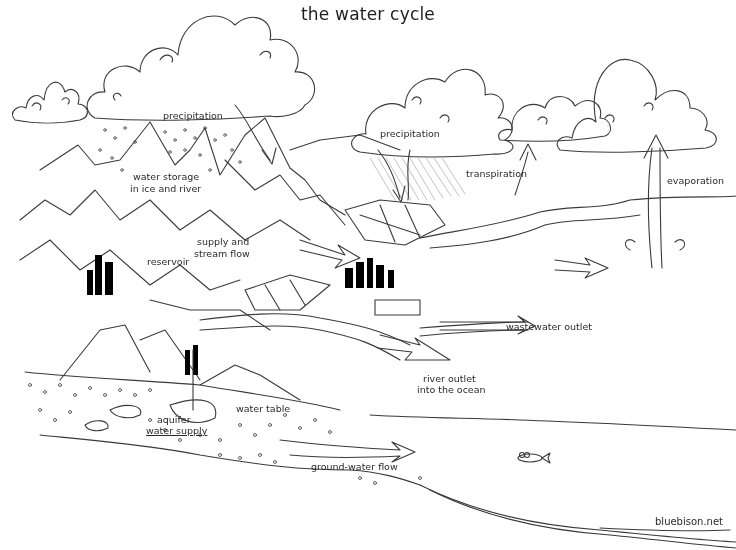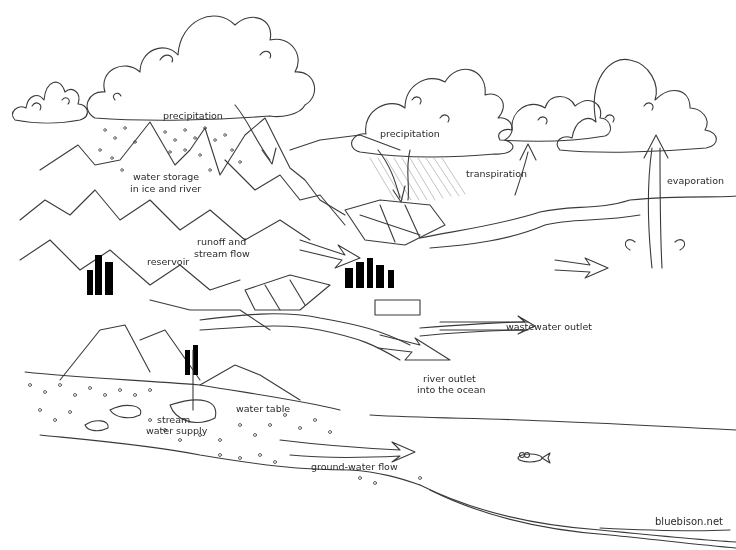--- a/index.html
+++ b/index.html
@@ -218,32 +218,33 @@
       <circle cx="522" cy="455" r="2.5"></circle>
         <circle cx="527" cy="455" r="2.5"></circle>
       <path d="M542,458 L550,453 L548,458 L550,463 Z"></path>
     </g>
 
     <g>
       <path d="M600,528 C640,530 690,532 730,530"></path>
     </g>
   </svg>
 
+  <div class="title">the water cycle</div>
 
   <div class="lbl" style="left:163px; top:110px;">precipitation</div>
   <div class="lbl" style="left:133px; top:171px;">water storage</div>
   <div class="lbl" style="left:130px; top:183px;">in ice and river</div>
-  <div class="lbl" style="left:197px; top:236px;">runoff and</div>
+  <div class="lbl" style="left:197px; top:236px;">supply and</div>
   <div class="lbl" style="left:194px; top:248px;text-align:center;">stream flow</div>
   <div class="lbl" style="left:147px; top:256px;">reservoir</div>
   <div class="lbl" style="left:380px; top:128px;">precipitation</div>
   <div class="lbl" style="left:466px; top:168px;">transpiration</div>
   <div class="lbl" style="left:667px; top:175px;">evaporation</div>
   <div class="lbl" style="left:506px; top:321px;text-align:right;">wastewater outlet</div>
   <div class="lbl" style="left:423px; top:373px;">river outlet</div>
   <div class="lbl" style="left:417px; top:384px;">into the ocean</div>
   <div class="lbl" style="left:236px; top:403px;">water table</div>
-  <div class="lbl" style="left:157px; top:414px;">stream</div>
-  <div class="lbl" style="left:146px; top:425px;">water supply</div>
+  <div class="lbl" style="left:157px; top:414px;">aquifer</div>
+  <div class="lbl" style="left:146px; top:425px;text-decoration:underline;">water supply</div>
   <div class="lbl" style="left:311px; top:461px;text-align:right;">ground-water flow</div>
 
   <div class="credit">bluebison.net</div>
 </div>
 
 </body></html>

